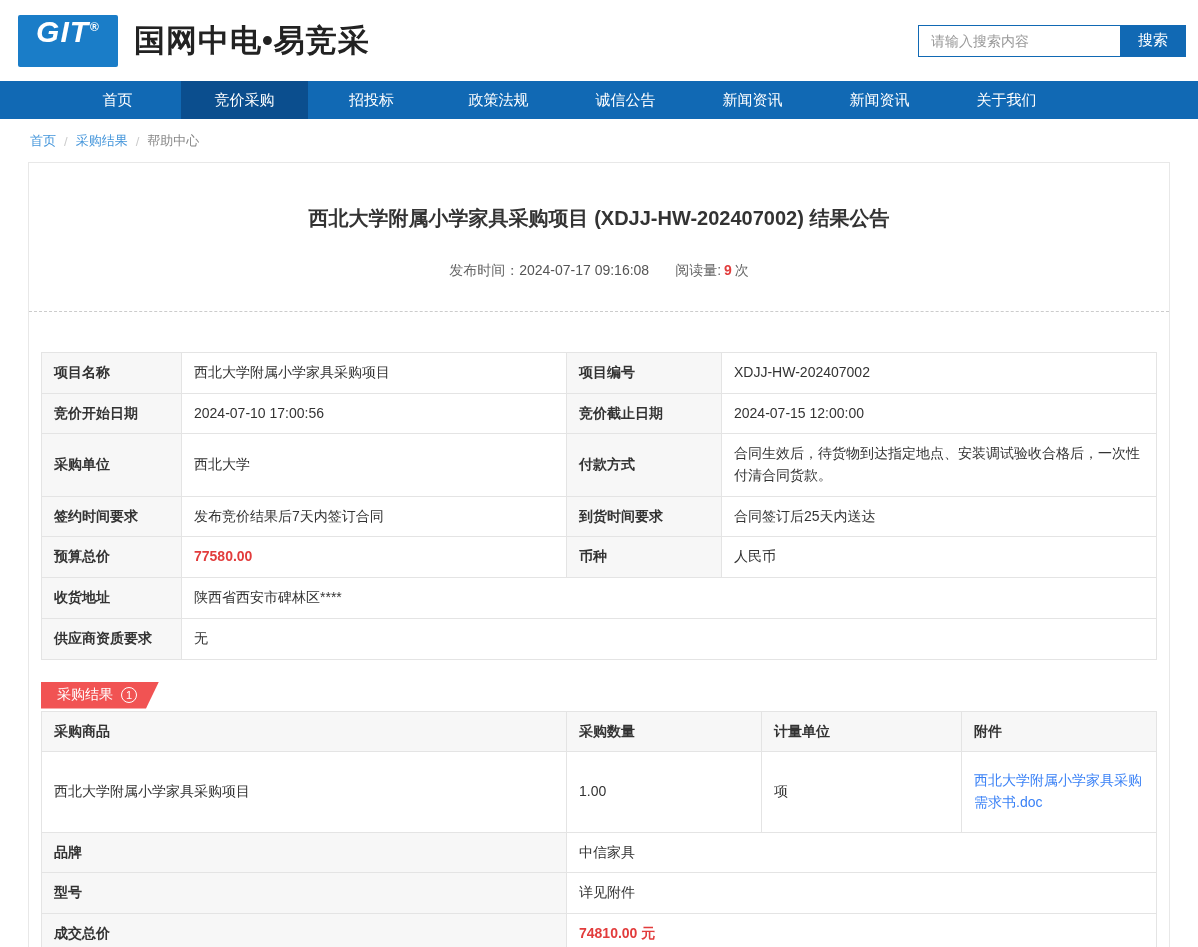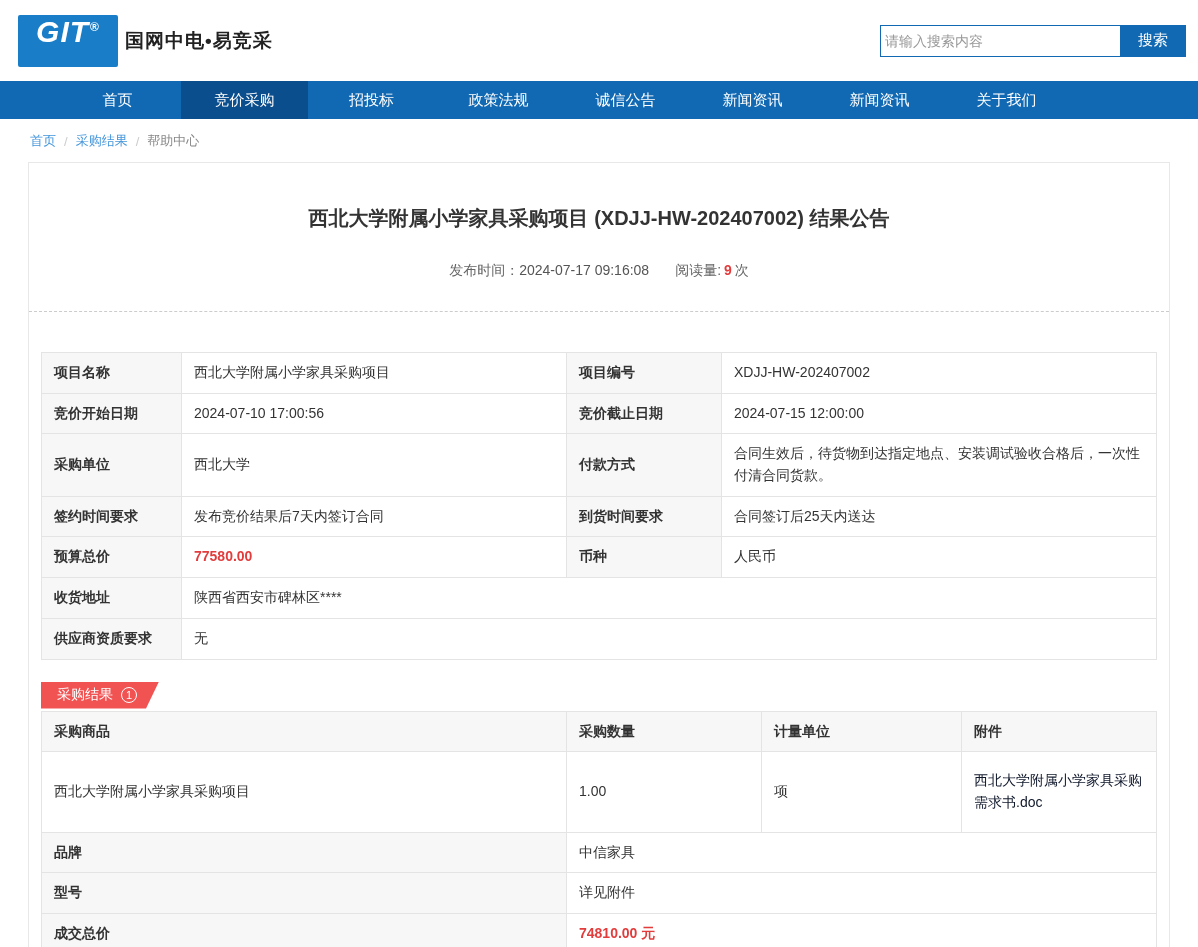--- a/index.html
+++ b/index.html
@@ -5,24 +5,24 @@
   * { margin: 0; padding: 0; box-sizing: border-box; }
   html, body { width: 1198px; height: 947px; overflow: hidden; background: #fff;
     font-family: "Liberation Sans", "DejaVu Sans", sans-serif; color: #333; }
 
   
   .top-header { height: 81px; display: flex; align-items: center; padding: 0 12px 0 18px; background: #fff; }
   .logo-box { width: 100px; height: 52px; background: #1a7dc8; border-radius: 2px;
     display: flex; justify-content: center; flex: 0 0 auto; }
   .logo-text { color: #fff; font-size: 30px; font-weight: bold; font-style: italic; letter-spacing: 1px; }
   .logo-reg { color: #fff; font-size: 12px; vertical-align: super; font-style: normal; margin-left: 1px; }
-  .site-title { font-size: 19px; font-weight: bold; color: #222; margin-left: 7px; letter-spacing: 1px; }
+  .site-title { font-size: 31px; font-weight: bold; color: #222; margin-left: 16px; letter-spacing: 1px; }
   .search-group { margin-left: auto; display: flex; align-items: center; margin-right: 0; }
-  .search-input { width: 240px; height: 32px; border: 1px solid #1169b4; border-right: none;
-    padding: 0 4px; font-size: 14px; color: #6d28d9; outline: none; }
+  .search-input { width: 202px; height: 32px; border: 1px solid #1169b4; border-right: none;
+    padding: 0 12px; font-size: 14px; color: #6d28d9; outline: none; }
   .search-input::placeholder { color: #999; }
   .search-btn { width: 66px; height: 32px; background: #1169b4; color: #fff; border: none;
     font-size: 15px; cursor: pointer; }
 
   
   .nav-bar { height: 38px; background: #1169b4; display: flex; padding-left: 54px; }
   .nav-item { width: 127px; display: flex; align-items: center; justify-content: center;
     color: #fff; font-size: 15px; cursor: pointer; }
   .nav-item.active { background: #0b4e8e; text-align: right; }
 
@@ -58,21 +58,21 @@
     clip-path: polygon(0 0, 100% 0, calc(100% - 13px) 100%, 0 100%); }
   .badge-circle { width: 16px; height: 16px; border: 1px solid #fff; border-radius: 50%;
     display: inline-flex; align-items: center; justify-content: center; font-size: 11px; line-height: 1; }
 
   .result-table { margin-top: 2px; }
   .result-table col.c-prod { width: 525px; }
   .result-table col.c-qty { width: 195px; }
   .result-table col.c-unit { width: 200px; }
   .result-table th { background: #f7f7f7; font-weight: bold; }
   .result-table td.data-row-cell { padding: 18px 12px; }
-  .file-link { color: #0f172a; text-decoration: none; cursor: pointer; }
+  .file-link { color: #3b82f6; text-decoration: none; cursor: pointer; }
 </style>
 </head>
 <body>
 
 <div class="top-header">
   <div class="logo-box">
     <span class="logo-text"><span>GIT</span><sup class="logo-reg">®</sup></span>
   </div>
   <div class="site-title">国网中电•易竞采</div>
   <div class="search-group">

